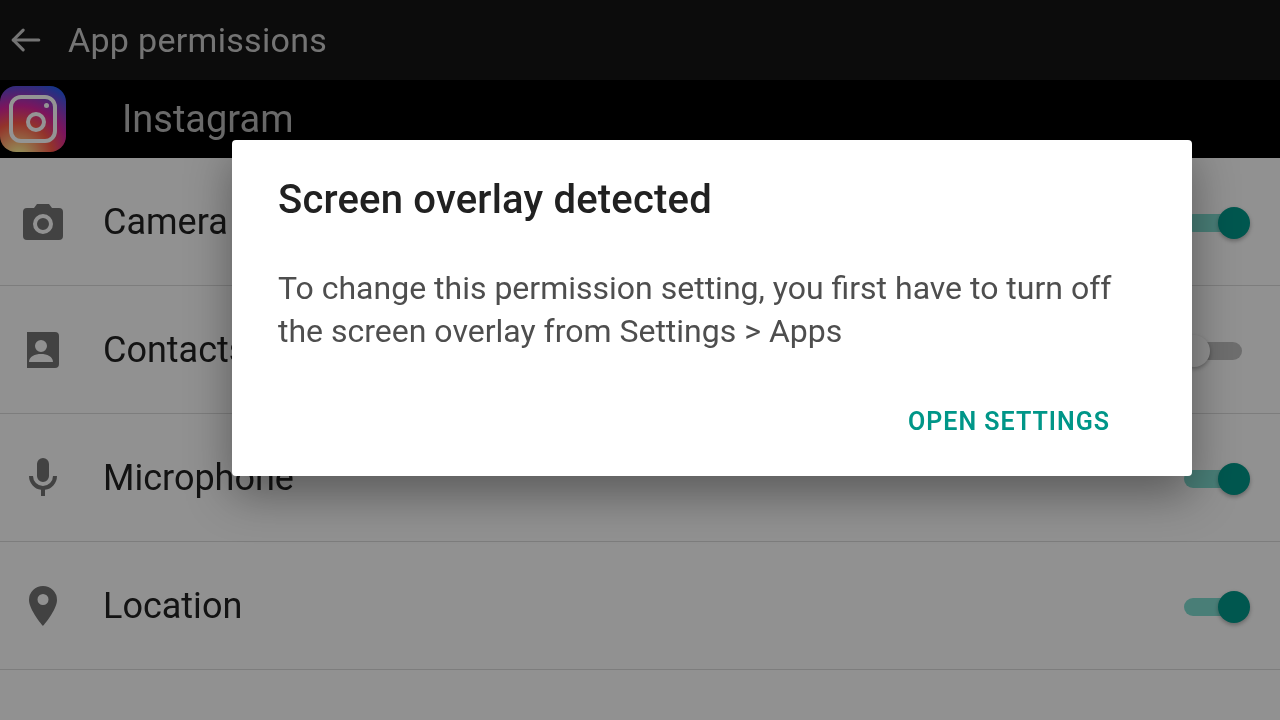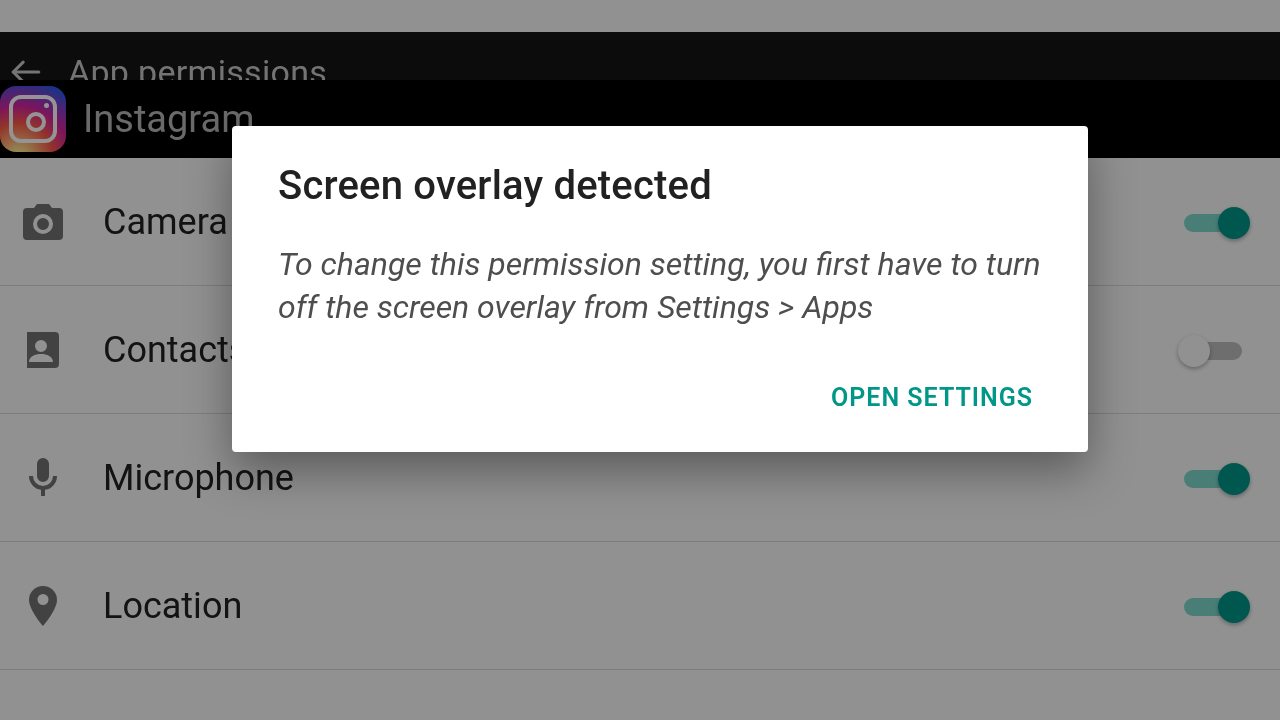--- a/index.html
+++ b/index.html
@@ -6,21 +6,20 @@
   html, body { width: 1280px; height: 720px; overflow: hidden; font-family: Roboto, "Helvetica Neue", Arial, sans-serif; }
   body { position: relative; background: #fafafa; }
 
   
   .appbar {
     position: absolute; top: 0; left: 0; right: 0;
     height: 80px;
     background: #161616;
     display: flex; align-items: center;
     padding-left: 6px;
-    margin-top: 32px;
   }
   .back-icon {
     width: 40px; height: 40px; display: flex; align-items: center; justify-content: center;
     color: #c9c9c9;
   }
   .appbar-title {
     color: #c9c9c9; font-size: 34px; font-weight: 400; margin-left: 22px; letter-spacing: 0.3px;
   }
 
   
@@ -47,21 +46,21 @@
     content: "";
     position: absolute;
     width: 12px; height: 12px; border: 4px solid #fff; border-radius: 50%;
     top: 26px; left: 26px;
   }
   .insta-dot {
     position: absolute; width: 5px; height: 5px; background: #fff; border-radius: 50%;
     top: 17px; right: 17px;
   }
   .app-name {
-    color: #b7b7b7; font-size: 38px; font-weight: 400; margin-left: 17px;
+    color: #b7b7b7; font-size: 38px; font-weight: 400; margin-left: 56px;
   }
 
   
   .perm-list {
     position: absolute; top: 158px; left: 0; right: 0; bottom: 0;
     background: #fafafa;
   }
   .perm-row {
     height: 128px;
     border-bottom: 1px solid #d8d8d8;
@@ -94,35 +93,34 @@
   .switch.off .switch-track { background: #bdbdbd; }
   .switch.off .switch-thumb { background: #fafafa; left: 0; }
 
   
   .scrim {
     position: absolute; inset: 0;
     background: rgba(0,0,0,0.42);
   }
   .dialog {
     position: absolute;
-    top: 126px; left: 232px;
-    width: 856px;
+    top: 140px; left: 232px;
+    width: 960px;
     background: #ffffff;
     border-radius: 4px;
     box-shadow: 0 18px 46px rgba(0,0,0,0.38);
-    padding: 36px 39px 24px 46px;
+    padding: 36px 66px 24px 46px;
   }
   .dialog-title {
     font-size: 40px; color: #212121; font-weight: 500; letter-spacing: 0.2px;
   }
   .dialog-body {
-    margin-top: 34px;
+    margin-top: 44px;
     font-size: 32px; line-height: 1.35;
     color: #4e4e4e;
-    font-style: italic;
   }
   .dialog-actions {
     margin-top: 40px; padding-top: 4px; padding-bottom: 6px;
     display: flex; justify-content: flex-end;
   }
   .dialog-action {
     font-size: 25px; font-weight: 600; letter-spacing: 1px;
     color: #009688;
     padding: 10px 16px;
     text-transform: uppercase;

